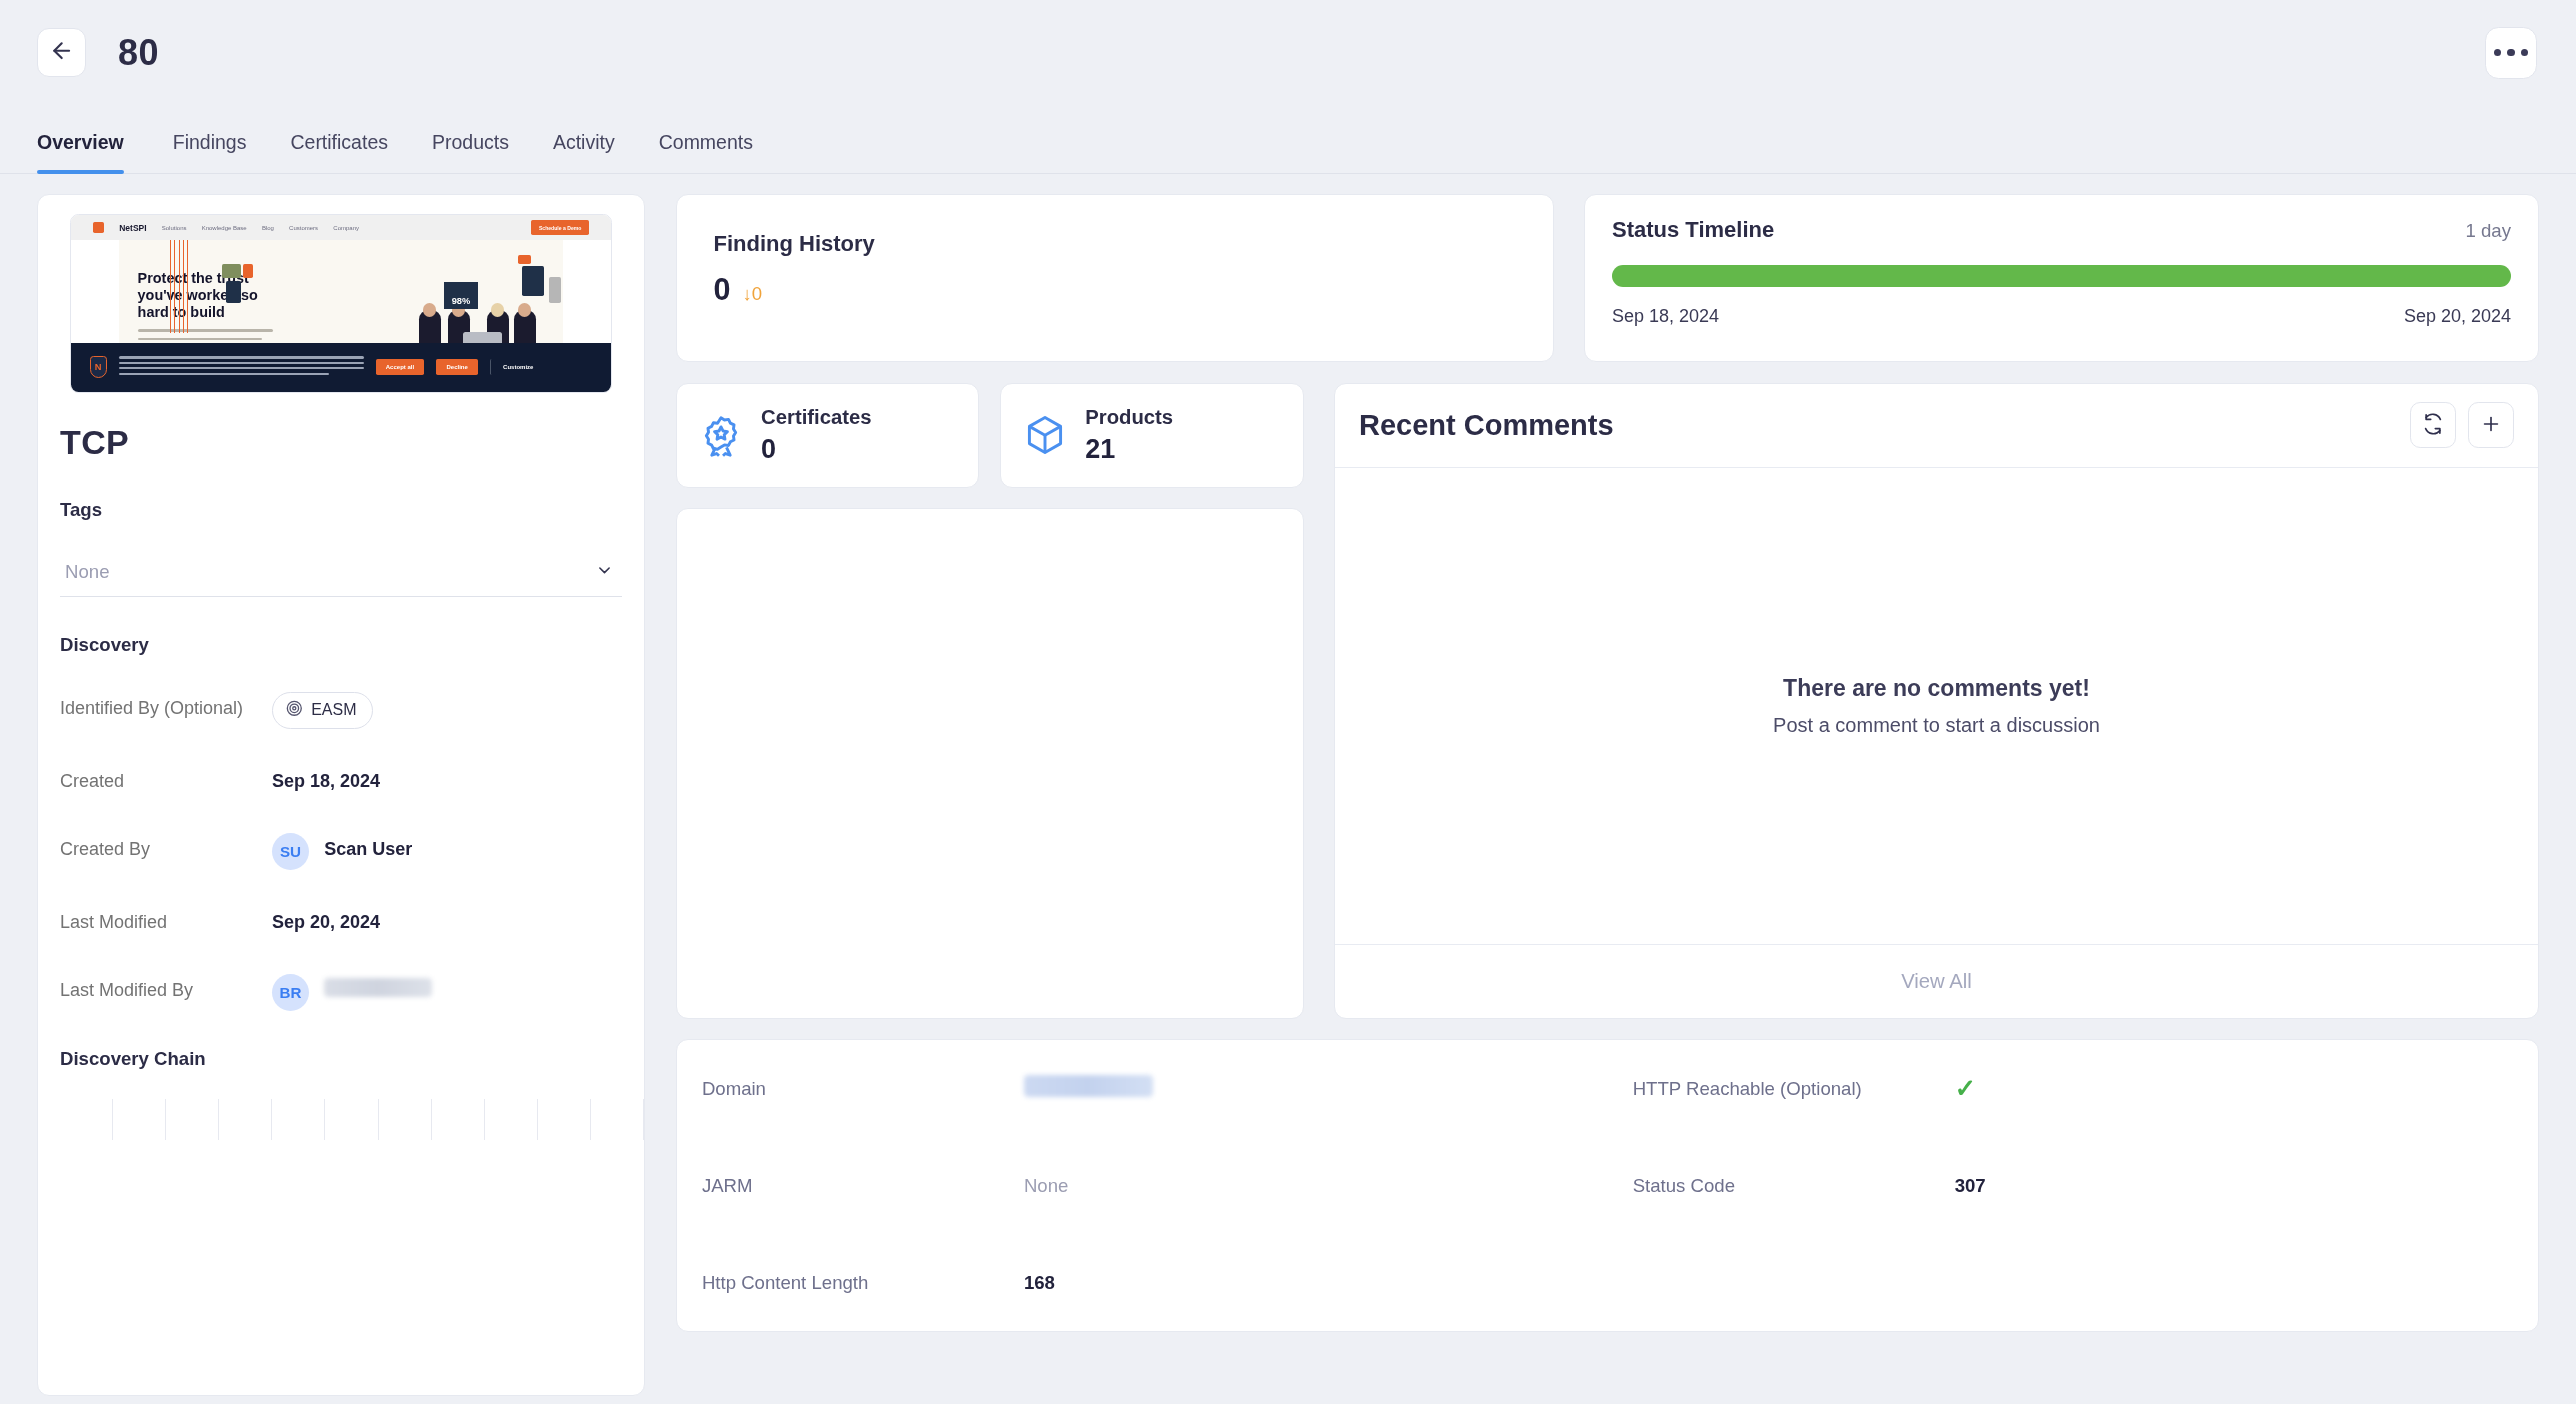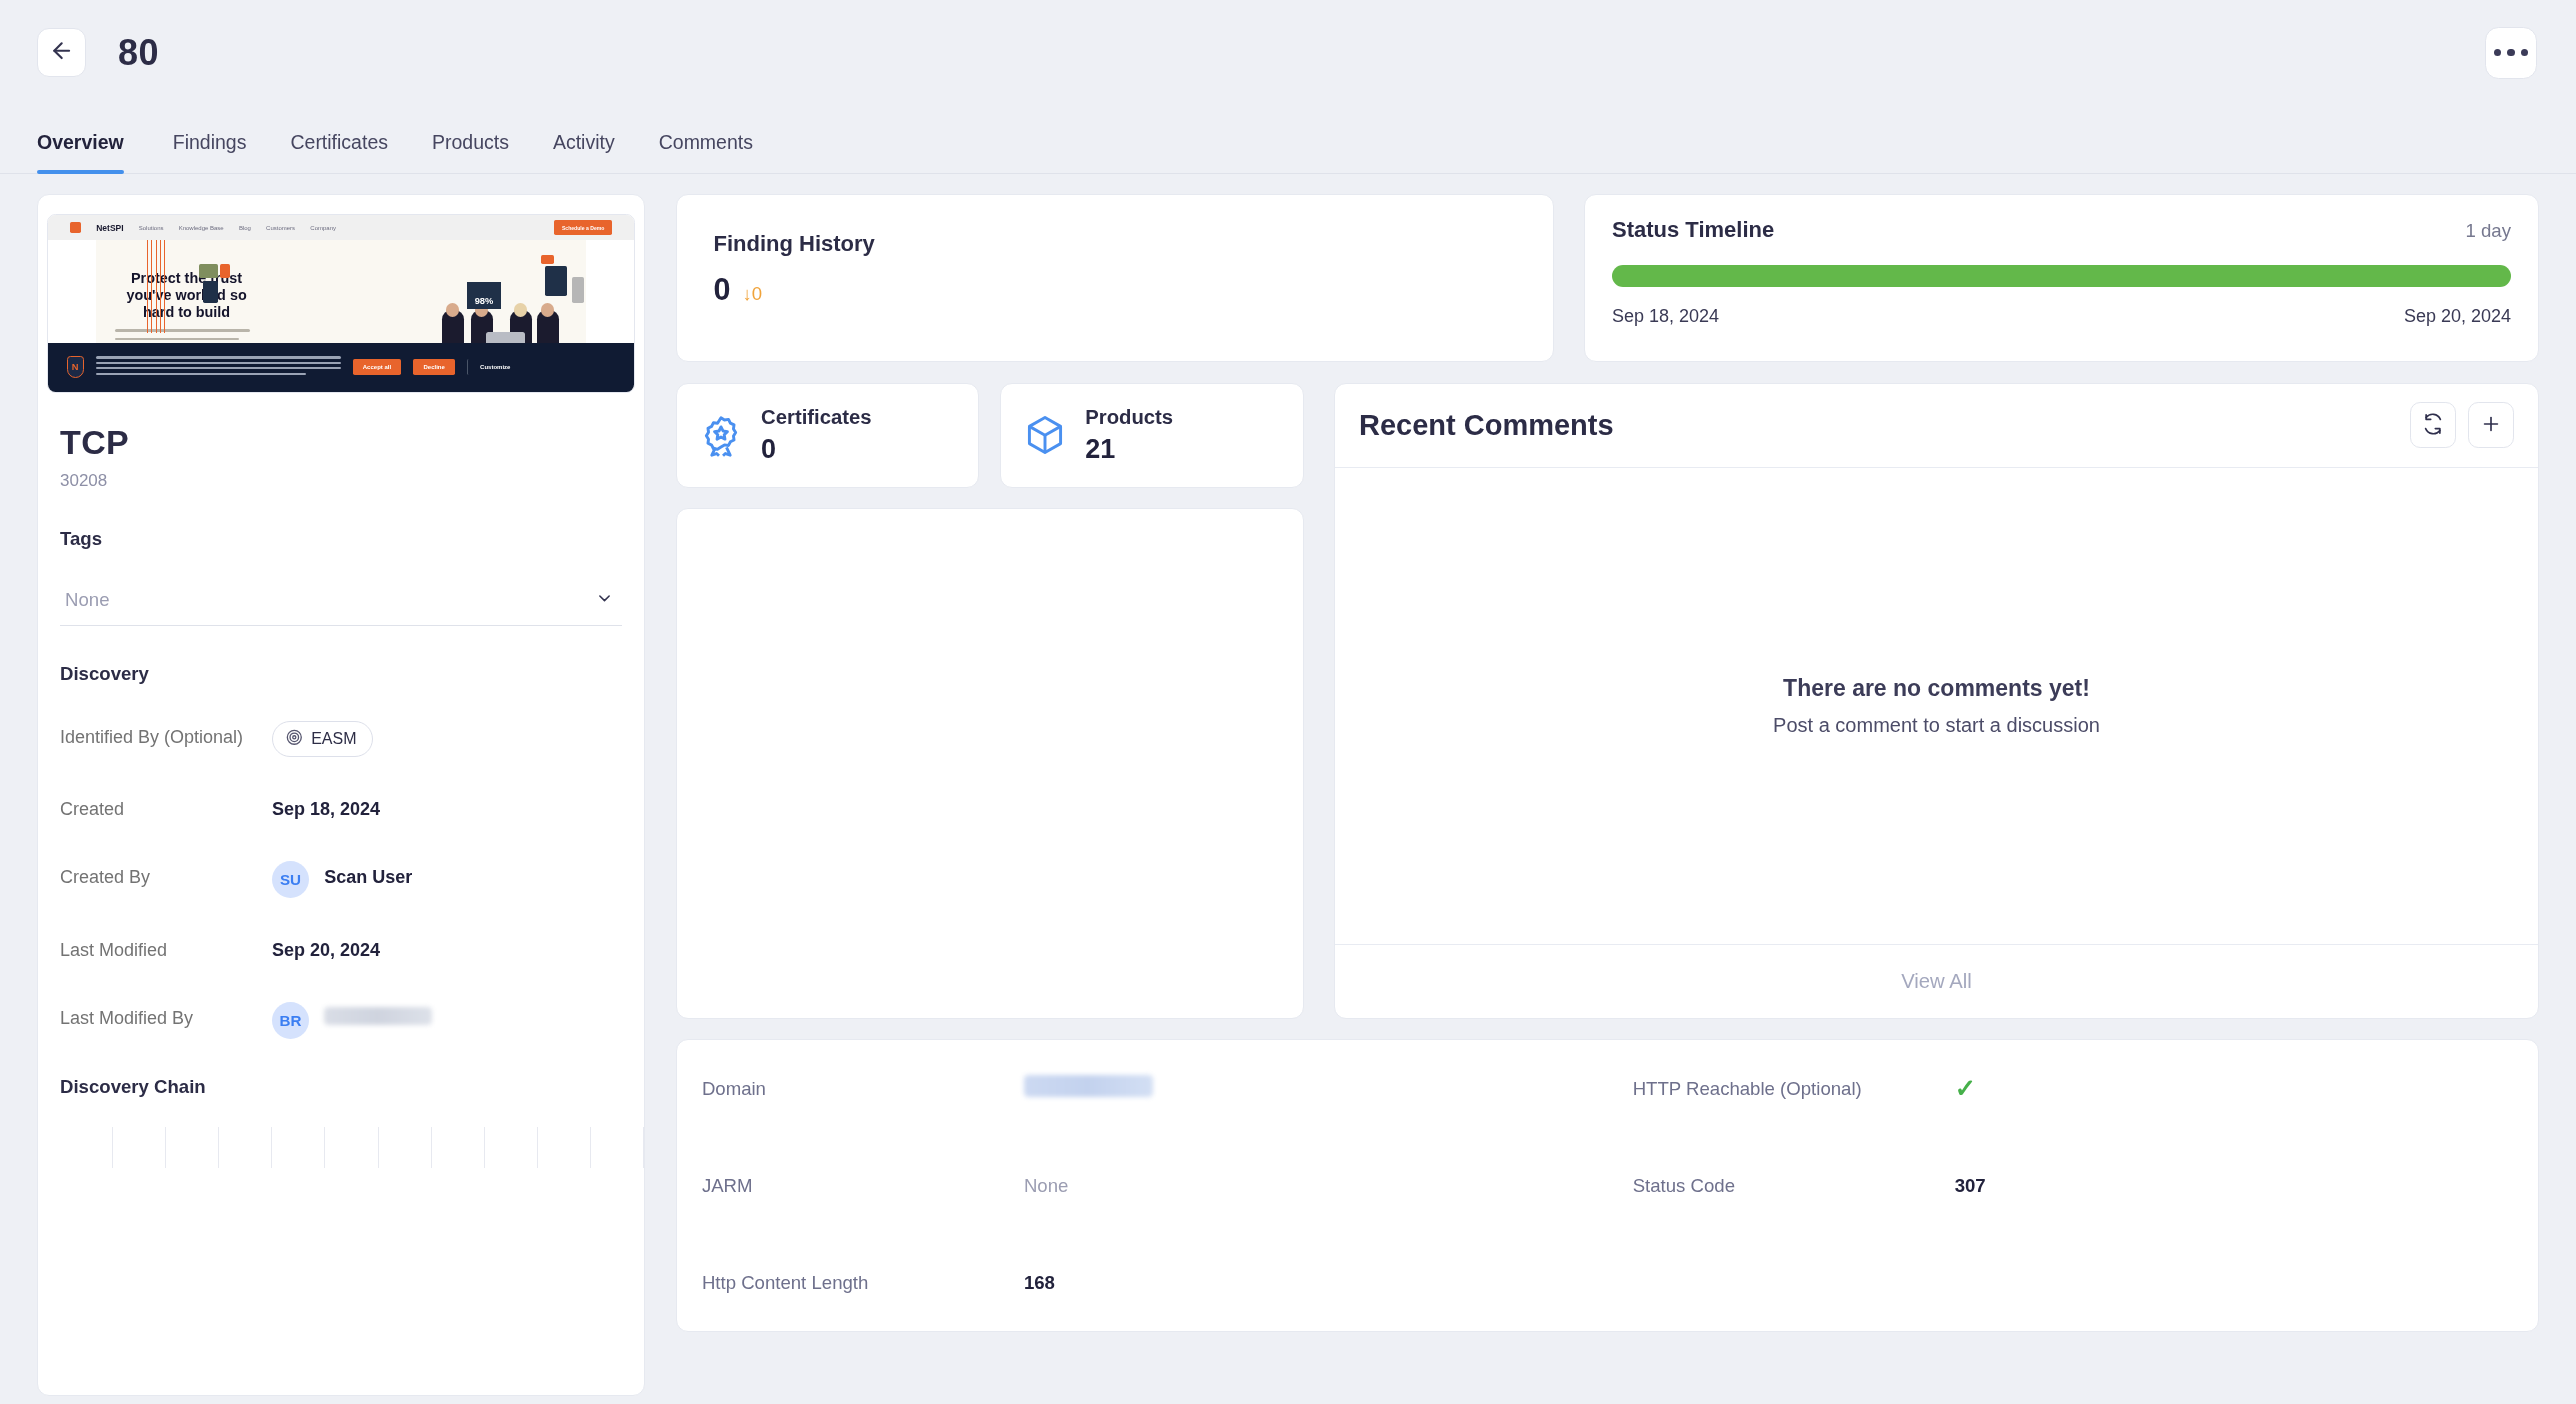--- a/index.html
+++ b/index.html
@@ -56,21 +56,21 @@
     content:""; position:absolute; left:0; right: 27px; bottom: -0.8px;
     height: 4.2px; background:#4490ec; border-radius: 2.5px;
   }
 
   
   .content { display: flex; padding: 20.3px 37px 0 37px; gap: 30.5px; align-items: flex-start; }
   .card { background:#fff; border:0.8px solid #e6e9f0; border-radius: 12px; }
 
   
   .sidebar { width: 608px; flex: 0 0 608px; padding: 18.6px 0 0 0; height: 1202px; overflow: hidden; }
-  .thumb-wrap { padding: 0 9px; text-align: center; }
+  .thumb-wrap { padding: 0 32px; }
   .thumb {
     height: 179px; border-radius: 8.5px; overflow: hidden;
     border: 0.8px solid #e4e7ef; position: relative; background:#fff;
   }
   .thumb-nav {
     height: 25.4px; background:#f0f0f0; display:flex; align-items:center;
     padding: 0 22px; gap: 15.2px;
   }
   .logo-box { width:11px; height:11px; background:#e8642c; border-radius:1.7px; }
   .logo-txt { font-size: 8.5px; font-weight:bold; color:#18182e; }
@@ -279,21 +279,20 @@
                 </div>
               <span class="ck-btn">Accept all</span>
               <span class="ck-btn">Decline</span>
               <span class="ck-btn ghost">Customize</span>
             </div>
           </div>
         </div>
       </div>
 
       <div class="tcp-title">TCP</div>
-      <div class="tcp-sub">30208</div>
 
       <div class="sec-label">Tags</div>
       <div class="tags-select">
         <span class="ph">None</span>
         <span>
           <svg width="29" height="18.6" viewBox="0 0 24 24" fill="none" stroke="#33334f" stroke-width="2" stroke-linecap="round" stroke-linejoin="round">
               <path d="M6 9l6 6 6-6"></path>
             </svg>
         </span>
       </div>

